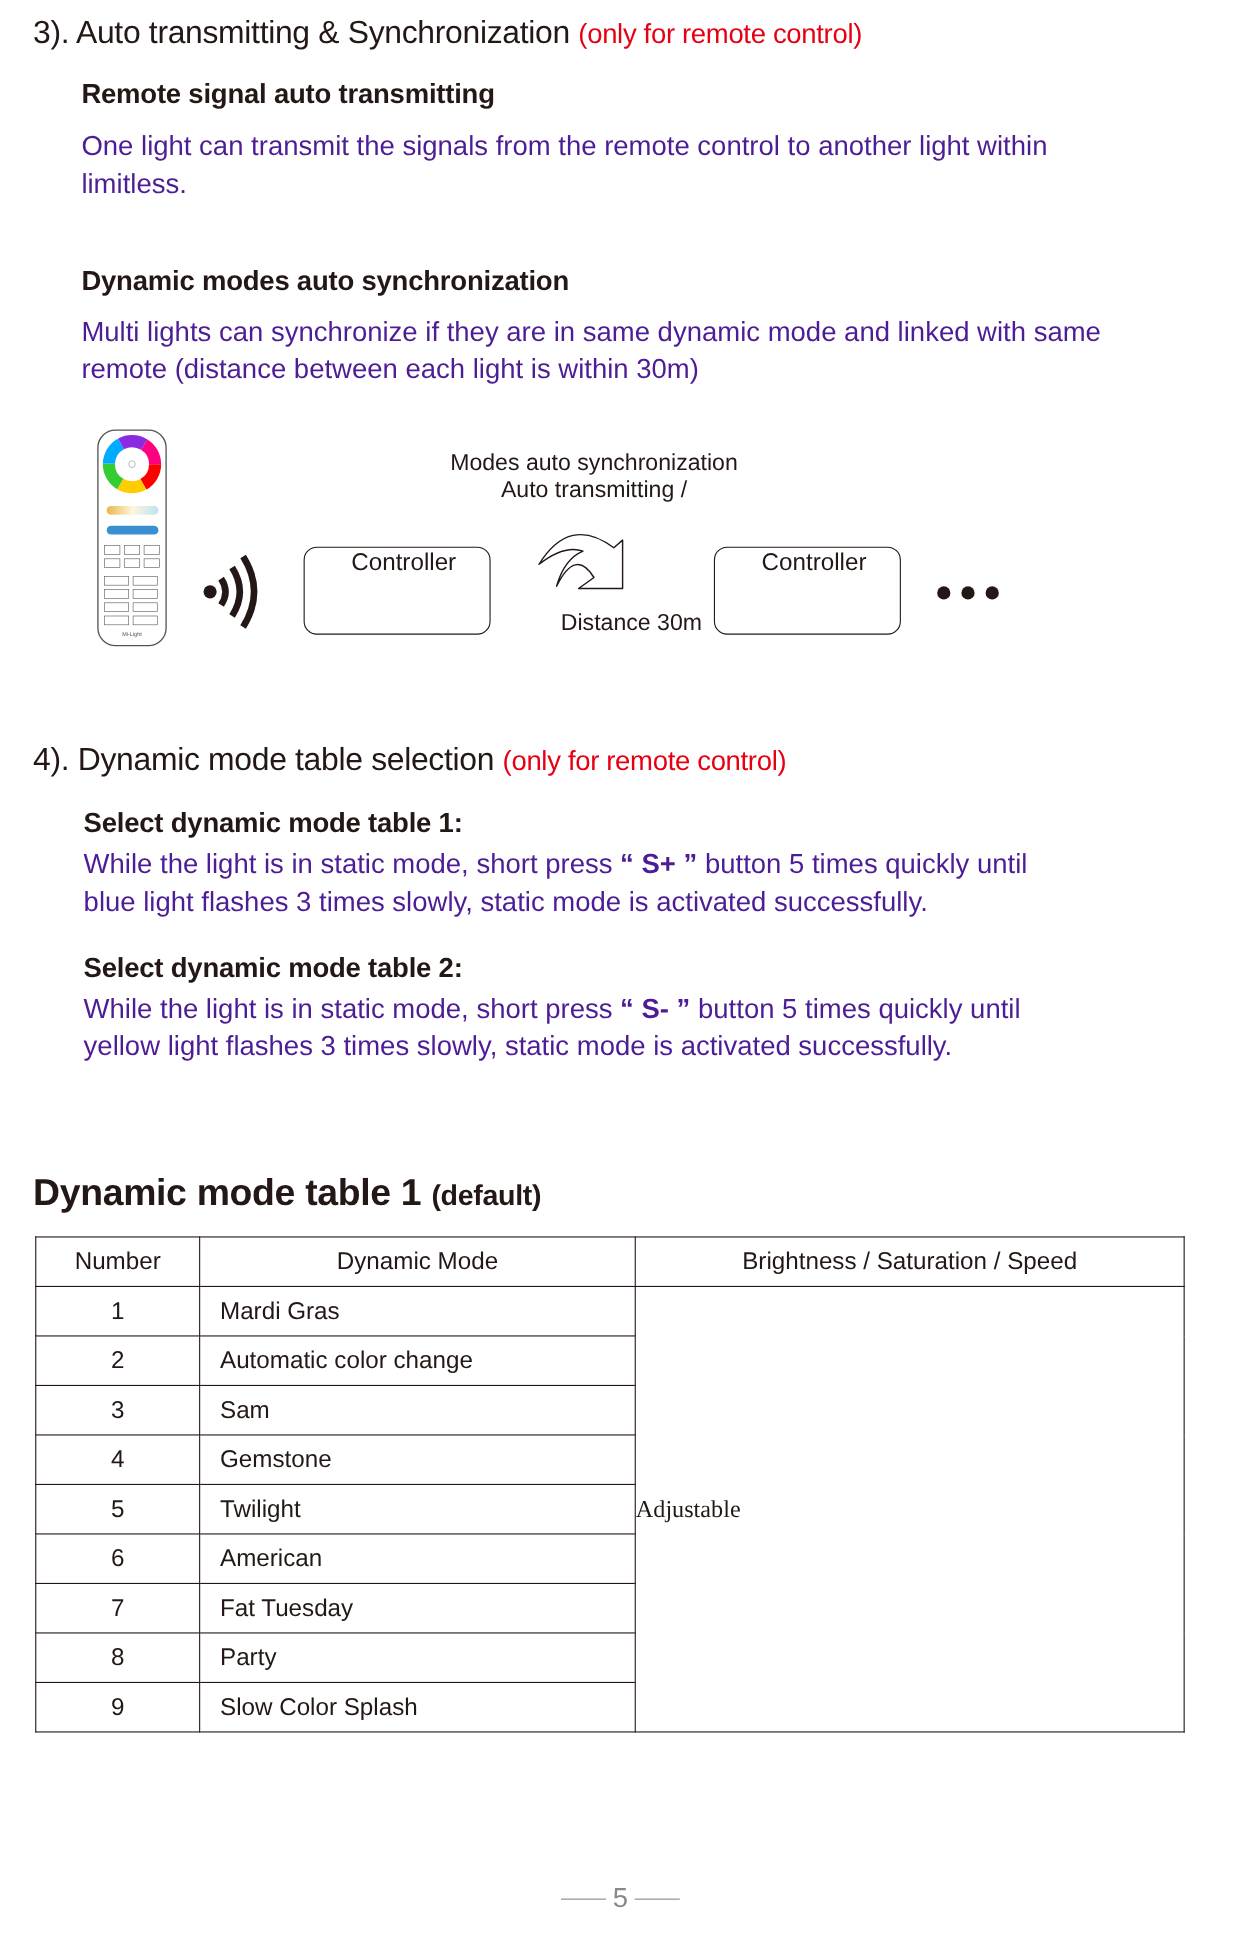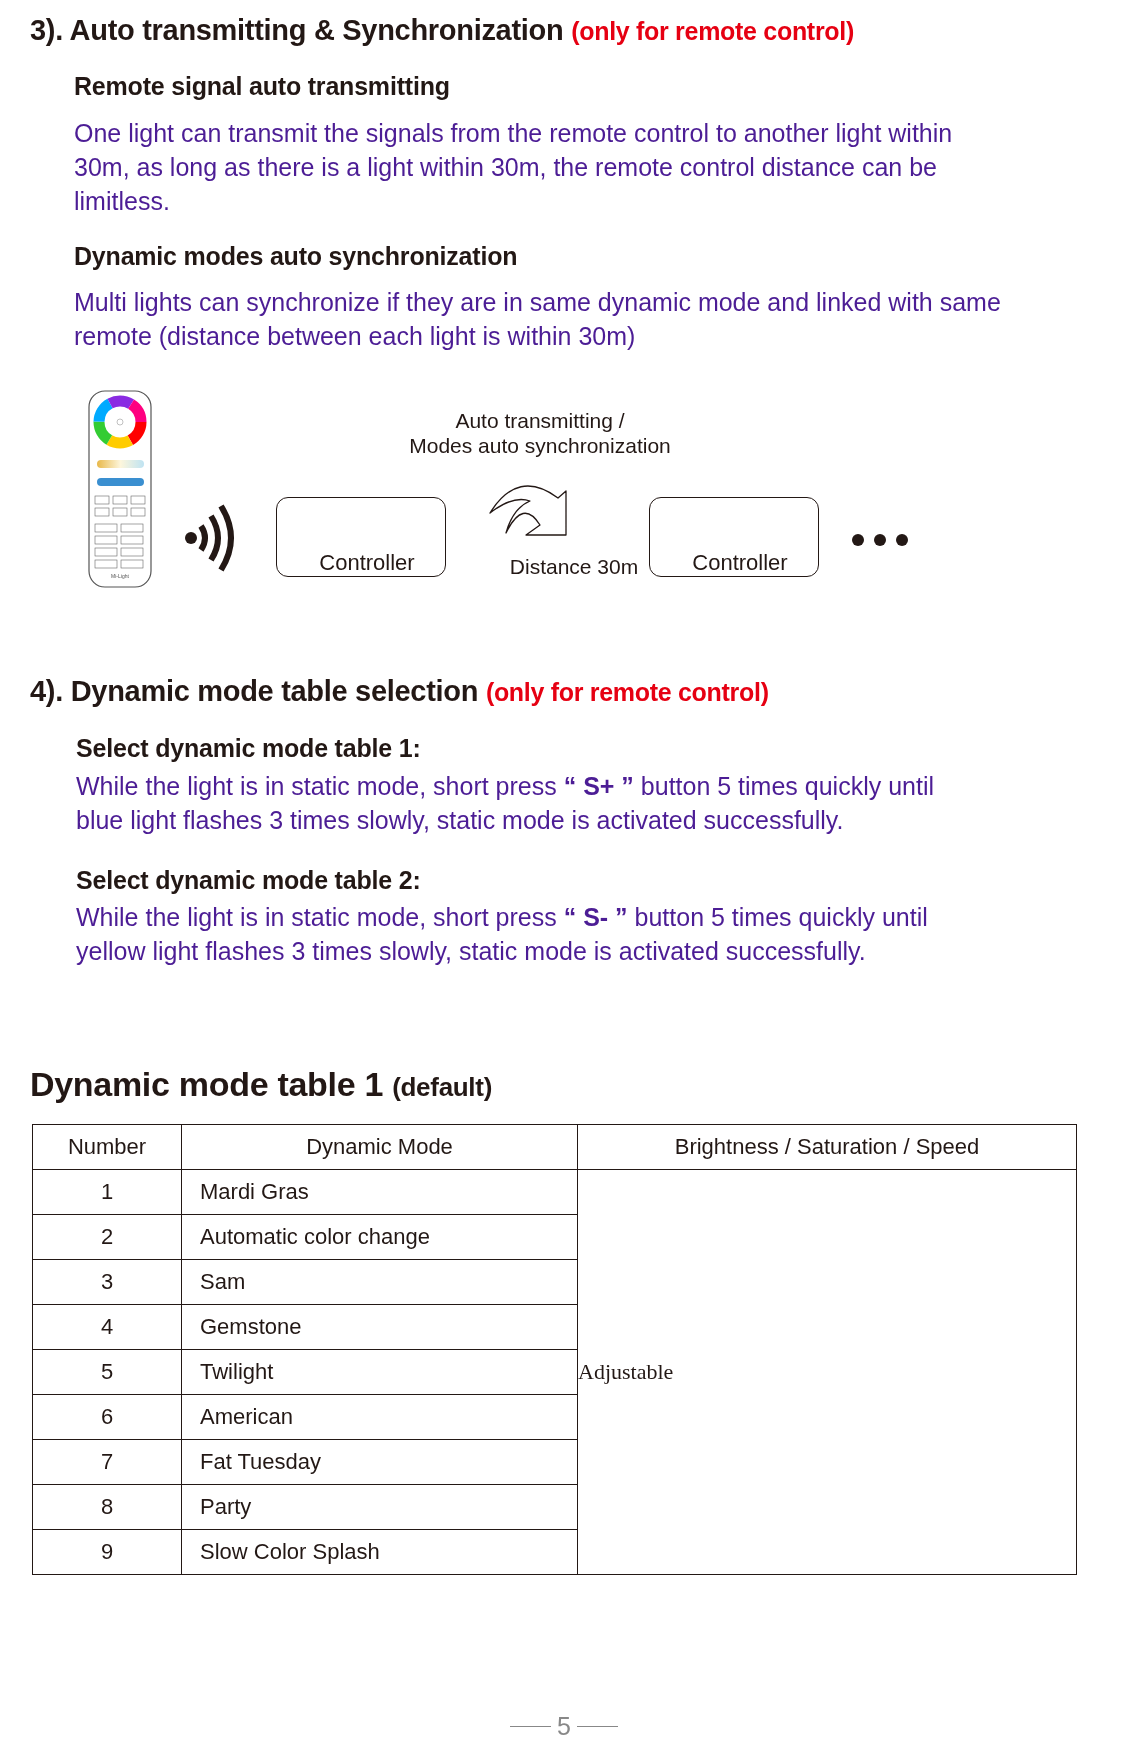--- a/index.html
+++ b/index.html
@@ -1,26 +1,26 @@
 <!DOCTYPE html>
 <html><head>
 <meta charset="utf-8">
 <style>
   html, body { margin: 0; padding: 0; background: #ffffff; }
   body { width: 1133px; height: 1764px; position: relative; overflow: hidden;
          font-family: "Liberation Sans", sans-serif; color: #231815; }
   .abs { position: absolute; }
-  .h-section { font-size: 29px; font-weight: bold; letter-spacing: -0.3px; white-space: nowrap; }
+  .h-section { font-size: 29px; font-weight: normal; letter-spacing: -0.3px; white-space: nowrap; }
   .h-section .red { color: #e60012; font-size: 25px; }
   .h-sub { font-size: 25px; font-weight: bold; letter-spacing: -0.2px; white-space: nowrap; }
   .para { font-size: 25px; line-height: 34px; color: #4c1d95; }
   .para b { font-weight: bold; }
   .diag-text { font-size: 21px; text-align: center; line-height: 25px; }
   .ctrl-box { border: 1.5px solid #231815; border-radius: 12px; width: 170px; height: 80px;
-              display: flex; align-items: flex-end; justify-content: center; font-size: 22px; box-sizing: border-box; padding-left: 12px; }
+              display: flex; align-items: flex-start; justify-content: center; font-size: 22px; box-sizing: border-box; padding-left: 12px; }
   table.modes { border-collapse: collapse; position: absolute; left: 32px; top: 1124px; width: 1045px; }
   table.modes td, table.modes th { border: 1.5px solid #231815; font-size: 22px; font-weight: normal;
               height: 45px; padding: 0; box-sizing: border-box; }
   table.modes th { text-align: center; }
   table.modes td.num { text-align: center; width: 149px; }
   table.modes td.mode { text-align: left; padding-left: 18px; width: 396px; }
   table.modes td.adj { text-align: left; vertical-align: middle; font-family: Liberation Serif, serif; }
   .dots span { display: inline-block; width: 12px; height: 12px; border-radius: 50%; background: #231815; margin-right: 10px; }
   .footer { font-size: 25px; color: #888; display: flex; align-items: center; }
   .footer .line { width: 41px; height: 1.5px; background: #888; margin: 0 6px; }
@@ -29,21 +29,20 @@
 <body>
 
 <div class="abs h-section" style="left:30px; top:14px;">
   <span>3). Auto transmitting &amp; Synchronization</span>
   <span class="red">(only for remote control)</span>
 </div>
 
 <div class="abs h-sub" style="left:74px; top:72px;">Remote signal auto transmitting</div>
 <div class="abs para" style="left:74px; top:116px; width:1020px;">
   <div>One light can transmit the signals from the remote control to another light within</div>
-  <div>30m, as long as there is a light within 30m, the remote control distance can be</div>
   <div>limitless.</div>
 </div>
 
 <div class="abs h-sub" style="left:74px; top:242px;">Dynamic modes auto synchronization</div>
 <div class="abs para" style="left:74px; top:285px; width:1060px;">
   <div>Multi lights can synchronize if they are in same dynamic mode and linked with same</div>
   <div>remote (distance between each light is within 30m)</div>
 </div>
 
 <div class="abs" style="left:88px; top:390px; width:65px; height:200px;">
@@ -89,22 +88,22 @@
 <div class="abs" style="left:183px; top:500px; width:60px; height:75px;">
   <svg width="60" height="75" viewBox="0 0 60 75">
     <circle cx="8" cy="38" r="6" fill="#231815"></circle>
     <path d="M18 26 Q26 38 18 50" fill="none" stroke="#231815" stroke-width="6"></path>
     <path d="M28 16 Q42 38 28 60" fill="none" stroke="#231815" stroke-width="6"></path>
     <path d="M38 6 Q58 38 38 70" fill="none" stroke="#231815" stroke-width="6"></path>
   </svg>
 </div>
 
 <div class="abs diag-text" style="left:360px; top:408px; width:360px;">
+  <div>Modes auto synchronization</div>
   <div>Auto transmitting /</div>
-  <div>Modes auto synchronization</div>
 </div>
 
 <div class="abs ctrl-box" style="left:276px; top:497px;">
   <span>Controller</span>
 </div>
 
 <div class="abs" style="left:488px; top:473px; width:105px; height:70px;">
   <svg width="105" height="70" viewBox="0 0 105 70">
     <path d="M2 40 Q30 -5 70 25 L78 18 L78 62 L38 62 L52 52 Q35 25 18 60 Q25 35 42 28 Q25 22 2 40 Z" fill="#fff" stroke="#231815" stroke-width="1.3" stroke-linejoin="round"></path>
   </svg>

